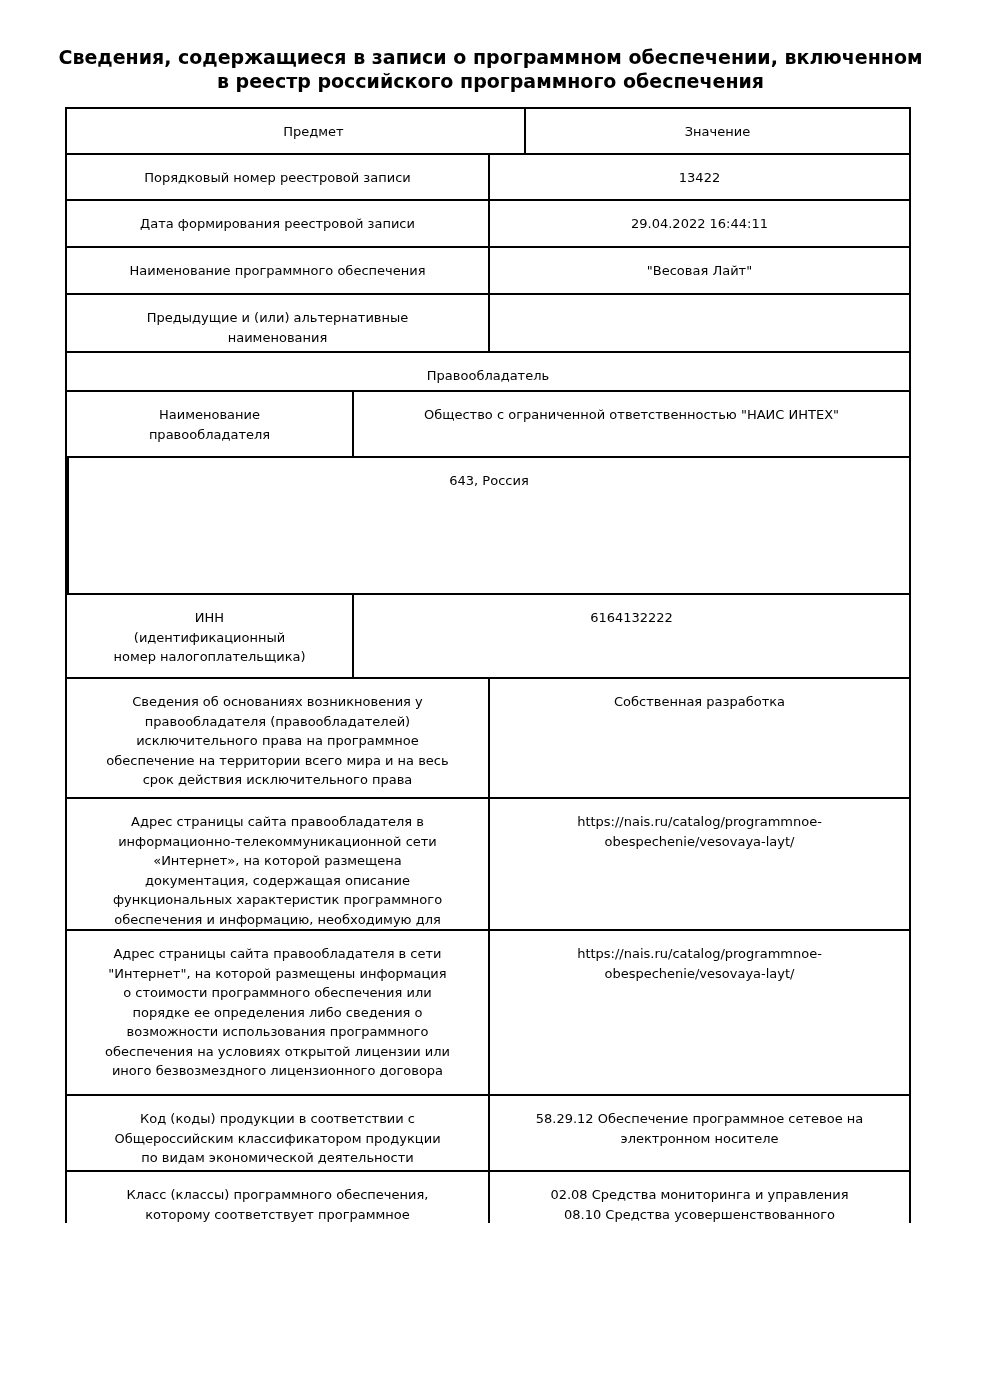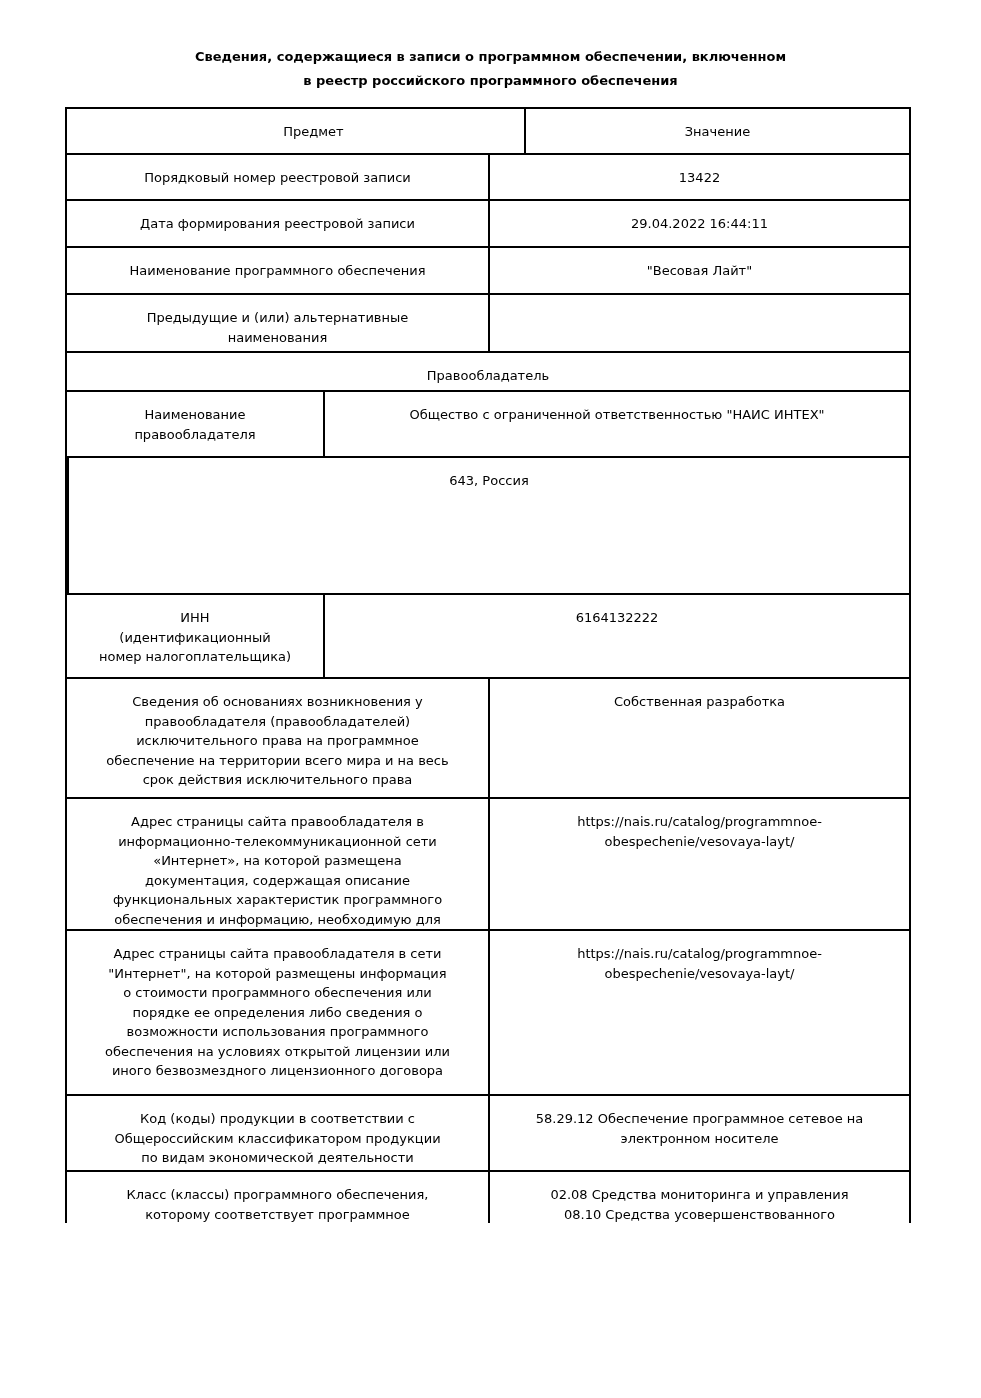--- a/index.html
+++ b/index.html
@@ -11,21 +11,21 @@
     font-family: "DejaVu Sans", "Liberation Sans", sans-serif;
     color: #000000;
     overflow: hidden;
   }
   .doc-title {
     position: absolute;
     top: 45px;
     left: 0;
     width: 981px;
     text-align: center;
-    font-size: 13px;
+    font-size: 19px;
     line-height: 24px;
     font-weight: bold;
     white-space: pre-line;
   }
   .doc-table {
     position: absolute;
     top: 107px;
     left: 65px;
     width: 846px;
     border: 2px solid #000000;
@@ -39,21 +39,21 @@
   }
   .trow:first-child { border-top: none; padding-left: 36px; }
   .cell {
     text-align: center;
     font-size: 13px;
     line-height: 19.5px;
     padding: 13px 12px 6px 12px;
     white-space: pre-line;
   }
   .cell.subject { width: 421px; flex: none; }
-  .cell.subject.narrow { width: 256px; }
+  .cell.subject.narrow { width: 285px; }
   .cell.value { flex: 1; border-left: 2px solid #000000; }
   .cell.full { width: 100%; flex: none; }
 </style>
 </head>
 <body>
 
 <div class="doc-title">Сведения, содержащиеся в записи о программном обеспечении, включенном
 в реестр российского программного обеспечения</div>
 
 <div class="doc-table">

